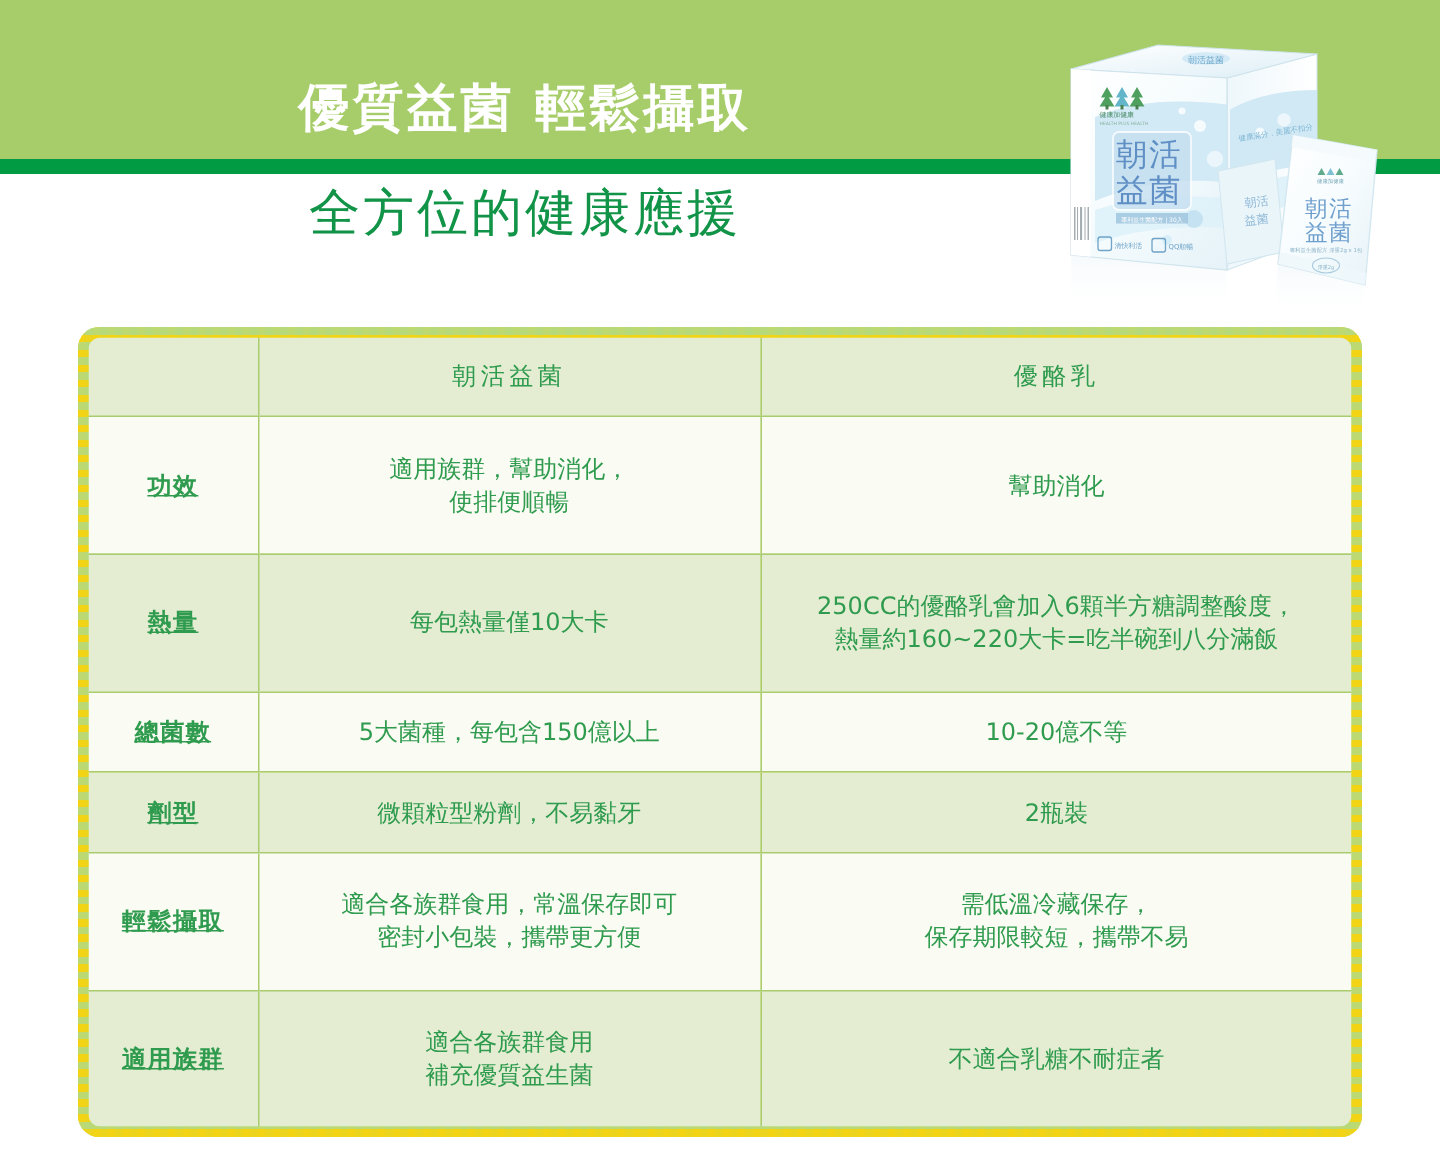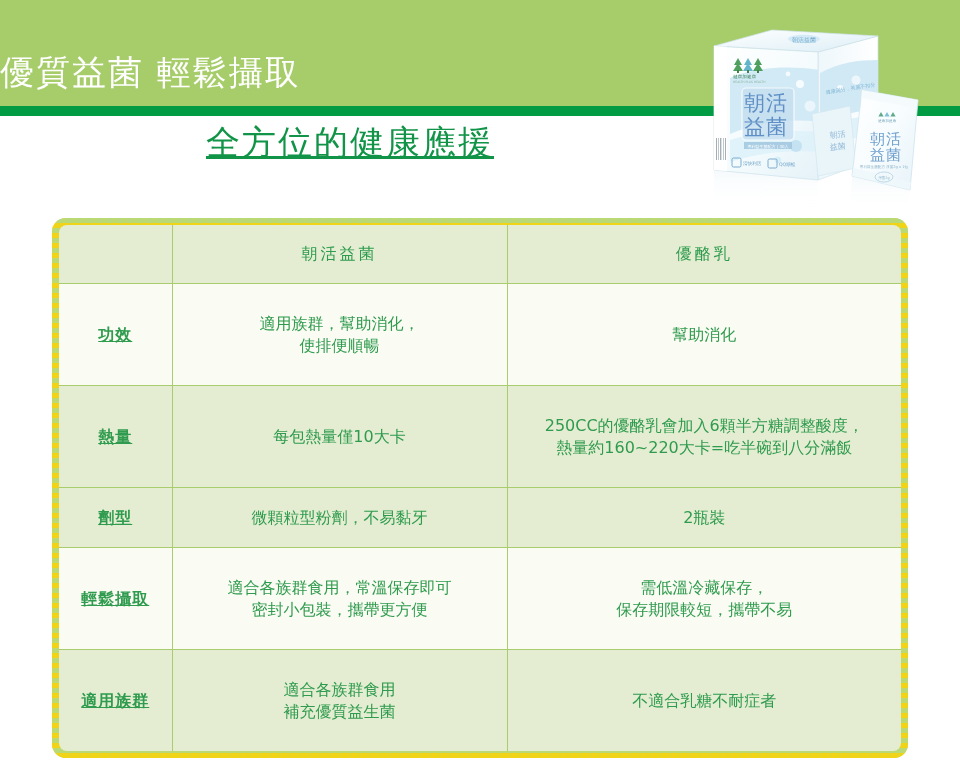--- a/index.html
+++ b/index.html
@@ -32,39 +32,39 @@
     position: absolute;
     left: 0; top: 106px;
     width: 960px; height: 10px;
     background: #019b43;
   }
 
   .headline-1 {
     position: absolute;
     left: 0; top: 52px;
     width: 700px;
+    text-align: center;
     color: #ffffff;
     font-size: 34px;
     letter-spacing: 2px;
     line-height: 40px;
     white-space: nowrap;
-    font-weight: 400;
+    font-weight: 700;
   }
   .headline-2 {
     position: absolute;
     left: 0; top: 122px;
     width: 700px;
     text-align: center;
     color: #119447;
     font-size: 34px;
     letter-spacing: 2px;
     line-height: 40px;
     white-space: nowrap;
     font-weight: 400;
-    text-decoration: underline;
   }
 
   
   .product-photo {
     position: absolute;
     left: 700px; top: 18px;
     width: 260px; height: 200px;
   }
 
   
@@ -327,20 +327,29 @@
           <td class="rowlabel">熱量</td>
           <td class="divider-left">
             <span class="ln">每包熱量僅10大卡</span>
           </td>
           <td class="divider-left small-wrap">
             <span class="ln">250CC的優酪乳會加入6顆半方糖調整酸度，</span>
             <span class="ln">熱量約160~220大卡=吃半碗到八分滿飯</span>
           </td>
         </tr>
 
+        <tr class="plain">
+          <td class="rowlabel">總菌數</td>
+          <td class="divider-left">
+            <span class="ln">5大菌種，每包含150億以上</span>
+          </td>
+          <td class="divider-left">
+            <span class="ln">10-20億不等</span>
+          </td>
+        </tr>
 
         <tr class="shade">
           <td class="rowlabel">劑型</td>
           <td class="divider-left">
             <span class="ln">微顆粒型粉劑，不易黏牙</span>
           </td>
           <td class="divider-left">
             <span class="ln">2瓶裝</span>
           </td>
         </tr>

